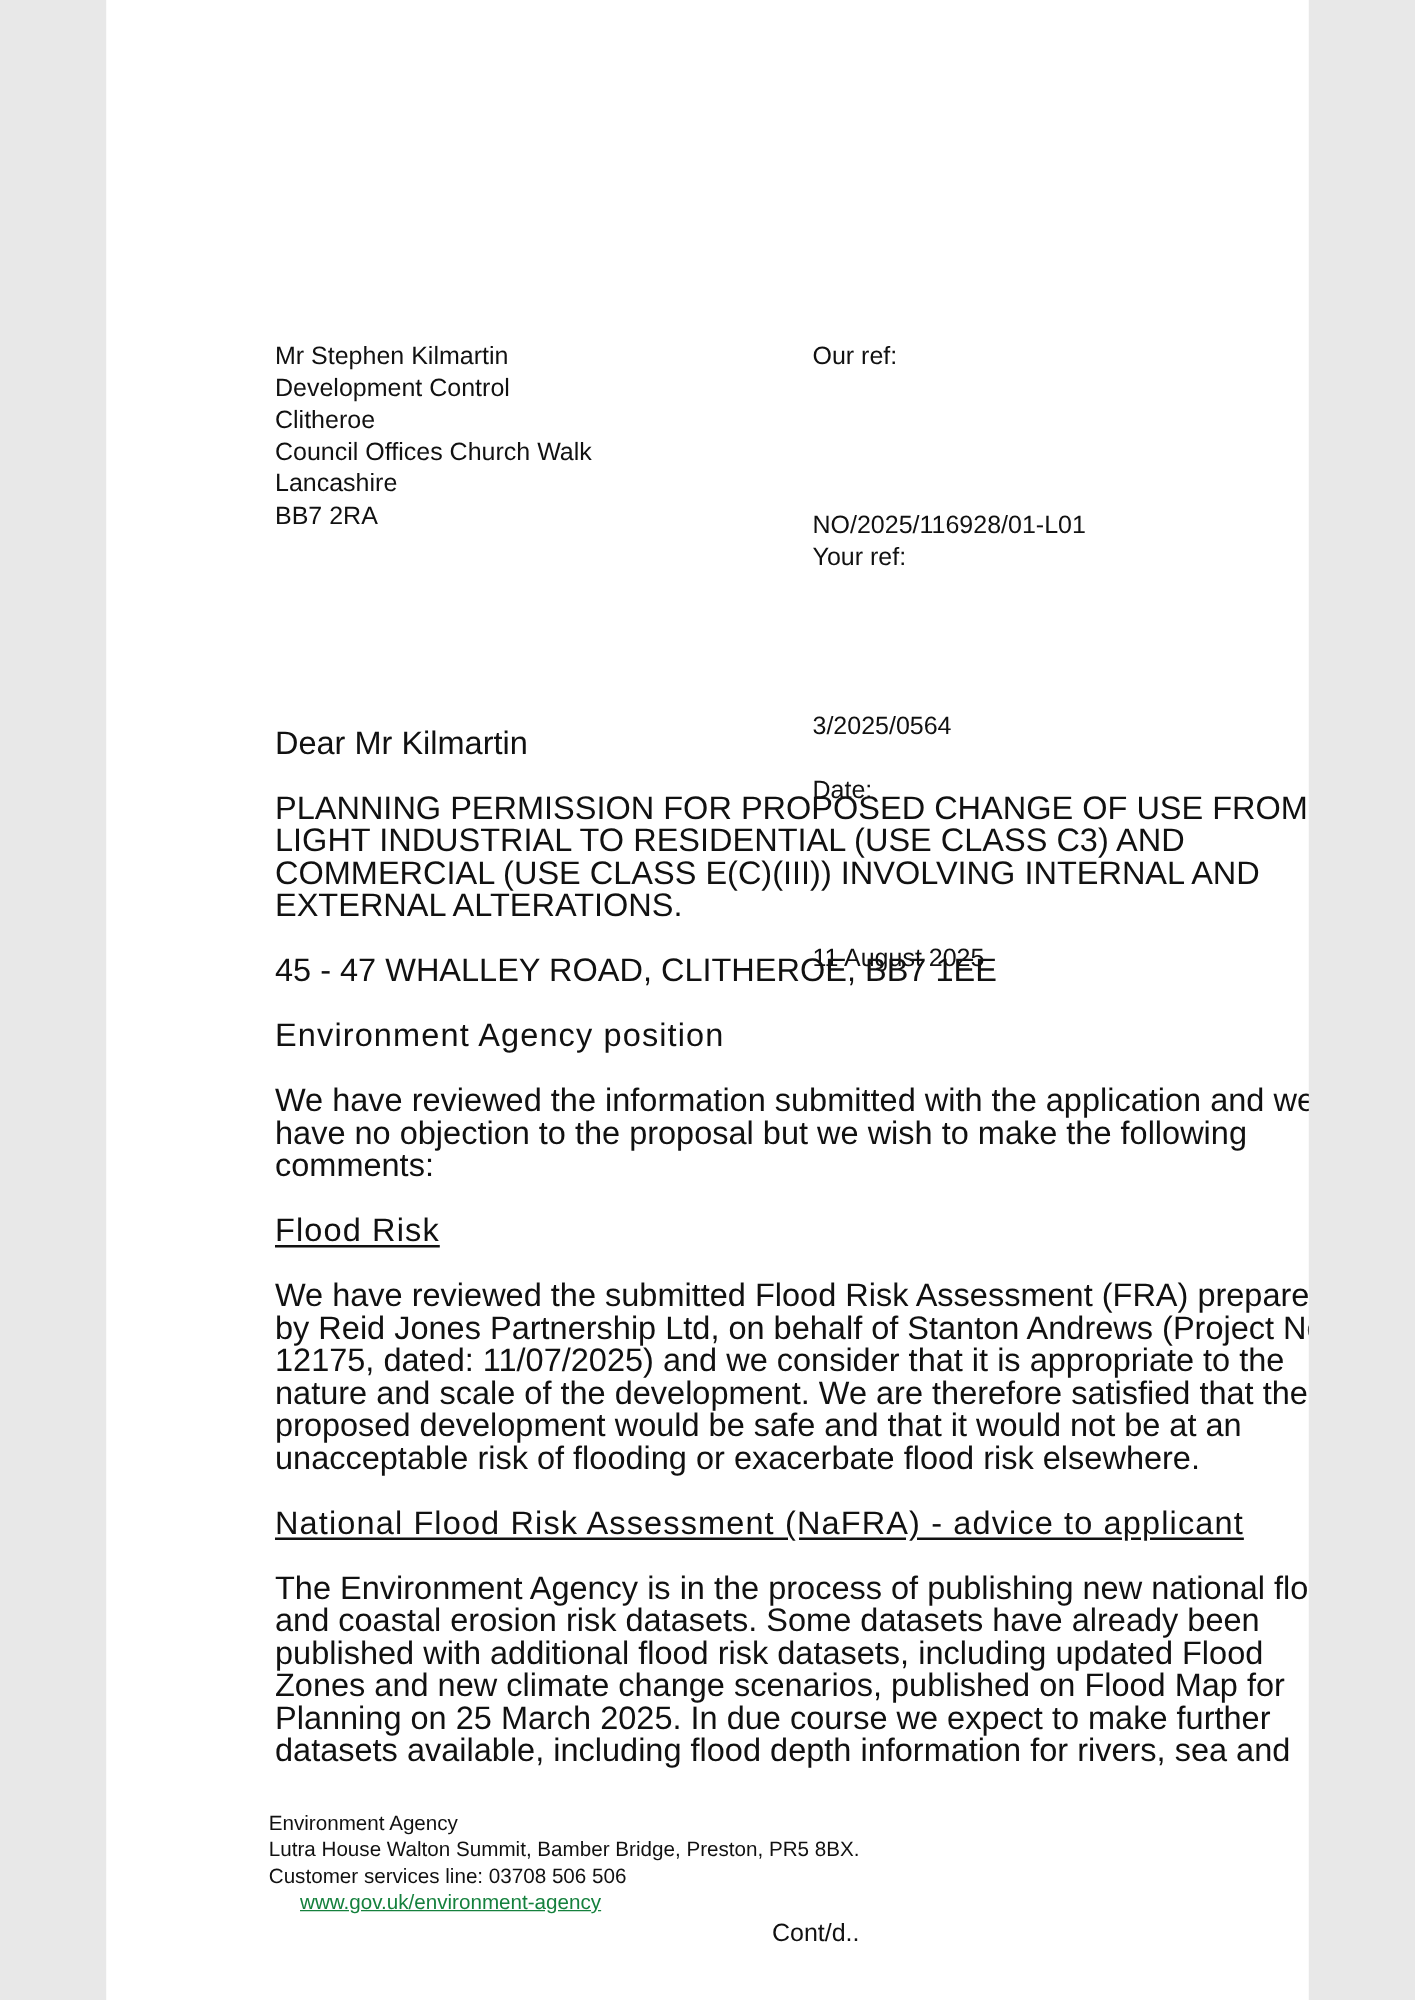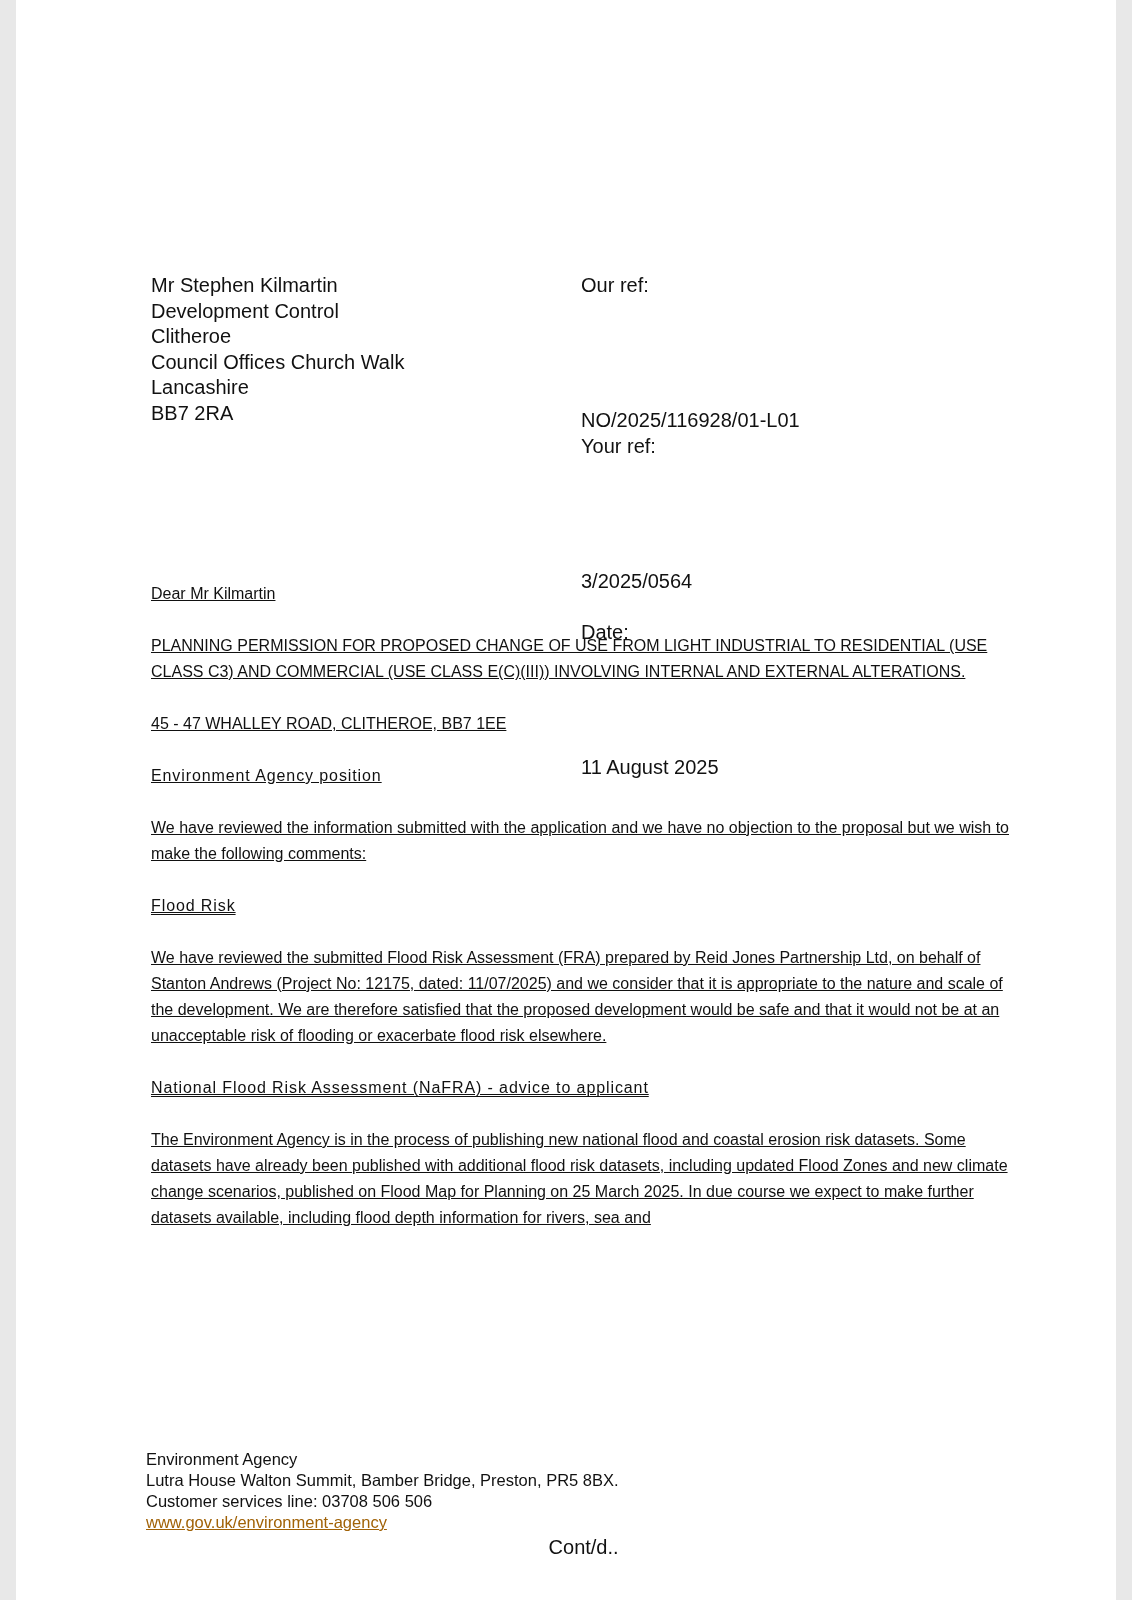--- a/index.html
+++ b/index.html
@@ -1,18 +1,18 @@
 <!DOCTYPE html>
 <html><head>
 <meta charset="utf-8">
 <style>
   html, body { margin: 0; padding: 0; background: #e8e8e8; }
   .page {
     position: relative;
-    width: 1100px;
+    width: 962px;
     height: 1600px;
     background: #ffffff;
     font-family: "Liberation Sans", sans-serif;
     color: #111111;
     overflow: hidden;
     margin: 0 auto;
   }
   .header-row {
     position: absolute;
     top: 273px;
@@ -28,38 +28,38 @@
     left: 430px;
   }
   .ref-row { display: flex; flex-direction: column; }
   .ref-row.blank { height: 25.6px; }
   .ref-label { width: 135px; flex: 0 0 135px; }
   .letter-body {
     position: absolute;
     top: 581px;
     left: 135px;
     width: 868px;
-    font-size: 16px;
+    font-size: 26px;
     line-height: 26px;
-    text-decoration: underline;
   }
   .letter-body p { margin: 0 0 26px 0; }
   .section-heading { letter-spacing: 0.9px; }
   .underlined { text-decoration: underline; text-underline-offset: 3px; }
   .footer {
     position: absolute;
     left: 130px;
     top: 1449px;
     font-size: 16.5px;
     line-height: 21px;
   }
   .footer-link {
-    color: #a16207;
+    color: #15803d;
     text-decoration: underline;
     display: inline-block;
+    margin-left: 25px;
   }
   .contd {
     font-size: 20px;
     line-height: 26px;
     margin-top: 1px;
     color: #111111;
     text-align: right;
   }
 </style>
 </head>

